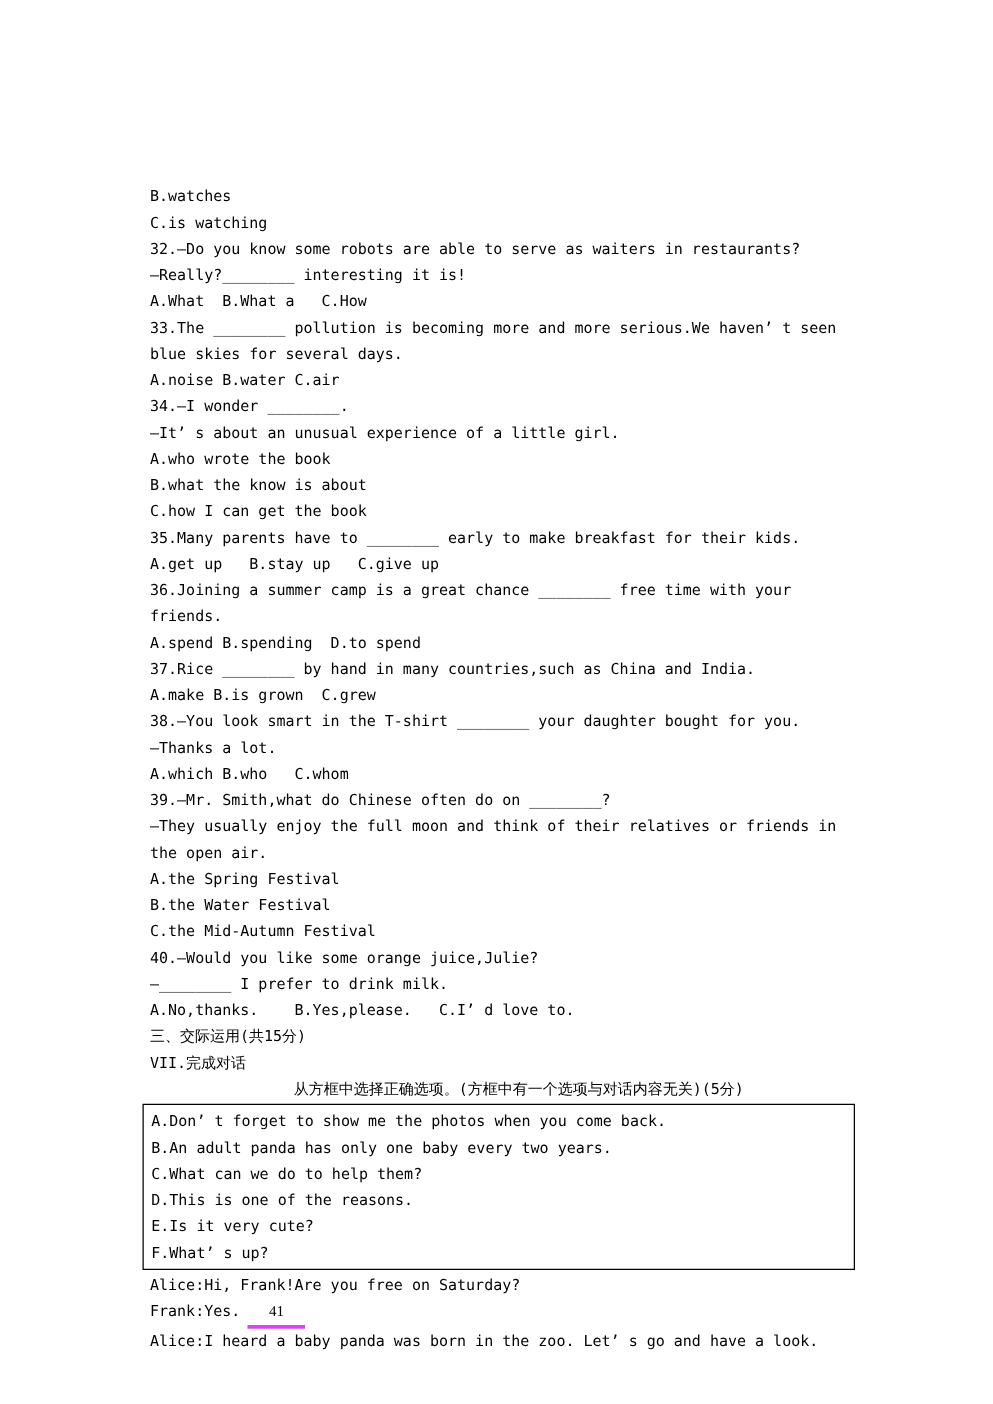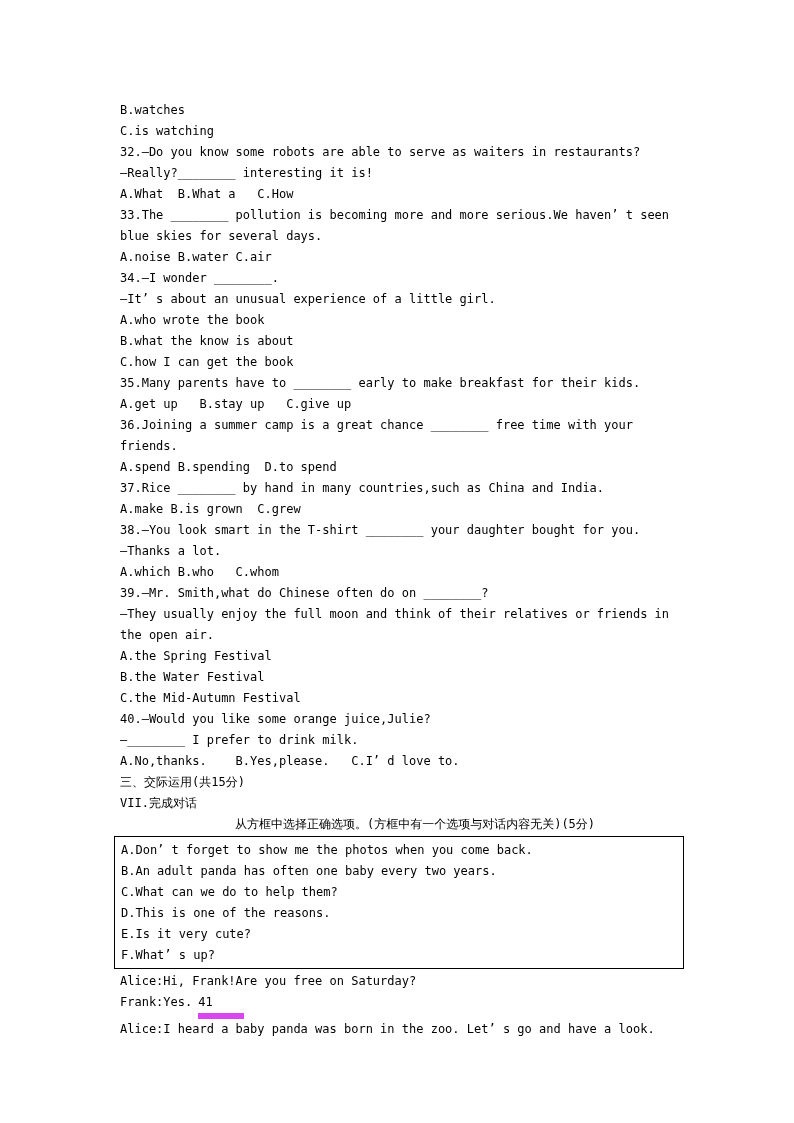--- a/index.html
+++ b/index.html
@@ -12,20 +12,21 @@
     width: 794px;
     height: 1123px;
     background: #ffffff;
     overflow: hidden;
     font-family: "DejaVu Sans Mono", "DejaVu Sans", monospace;
     font-size: 12px;
     color: #000000;
   }
   .content {
     padding: 100px 112px 0 120px;
+    margin-top: 47px;
   }
   .line {
     white-space: pre-wrap;
     line-height: 21px;
     min-height: 21px;
   }
   .line.indent {
     padding-left: 28px;
     text-align: center;
   }
@@ -33,22 +34,24 @@
     border: 1.5px solid #000000;
     margin-left: -6px;
     margin-right: -2px;
     padding: 3px 4px 2px 6px;
     margin-top: 1px;
     margin-bottom: 2px;
   }
   .blank-underline {
     display: inline-block;
     min-width: 46px;
-    border-bottom: 6px solid #d946ef;
+    text-align: center;
+    border-bottom: 3px solid #d946ef;
     margin-left: 6px;
+    font-family: Liberation Serif, serif;
   }
 </style>
 </head>
 <body>
 
 <div class="page">
   <div class="content">
 
     <div id="top-lines">
         <div class="line">B.watches</div>
@@ -83,21 +86,21 @@
         <div class="line">40.—Would you like some orange juice,Julie?</div>
         <div class="line">—________ I prefer to drink milk.</div>
         <div class="line">A.No,thanks.    B.Yes,please.   C.I’ d love to.</div>
         <div class="line">三、交际运用(共15分)</div>
         <div class="line">VII.完成对话</div>
         <div class="line indent">从方框中选择正确选项。(方框中有一个选项与对话内容无关)(5分)</div>
       </div>
 
     <div class="options-box" id="box-lines">
         <div class="line">A.Don’ t forget to show me the photos when you come back.</div>
-        <div class="line">B.An adult panda has often one baby every two years.</div>
+        <div class="line">B.An adult panda has only one baby every two years.</div>
         <div class="line">C.What can we do to help them?</div>
         <div class="line">D.This is one of the reasons.</div>
         <div class="line">E.Is it very cute?</div>
         <div class="line">F.What’ s up?</div>
       </div>
 
     <div id="dialogue-lines">
       <div class="line">Alice:Hi, Frank!Are you free on Saturday?</div>
       <div class="line"><span>Frank:Yes.</span><span class="blank-underline">41</span></div>
       <div class="line">Alice:I heard a baby panda was born in the zoo. Let’ s go and have a look.</div>

